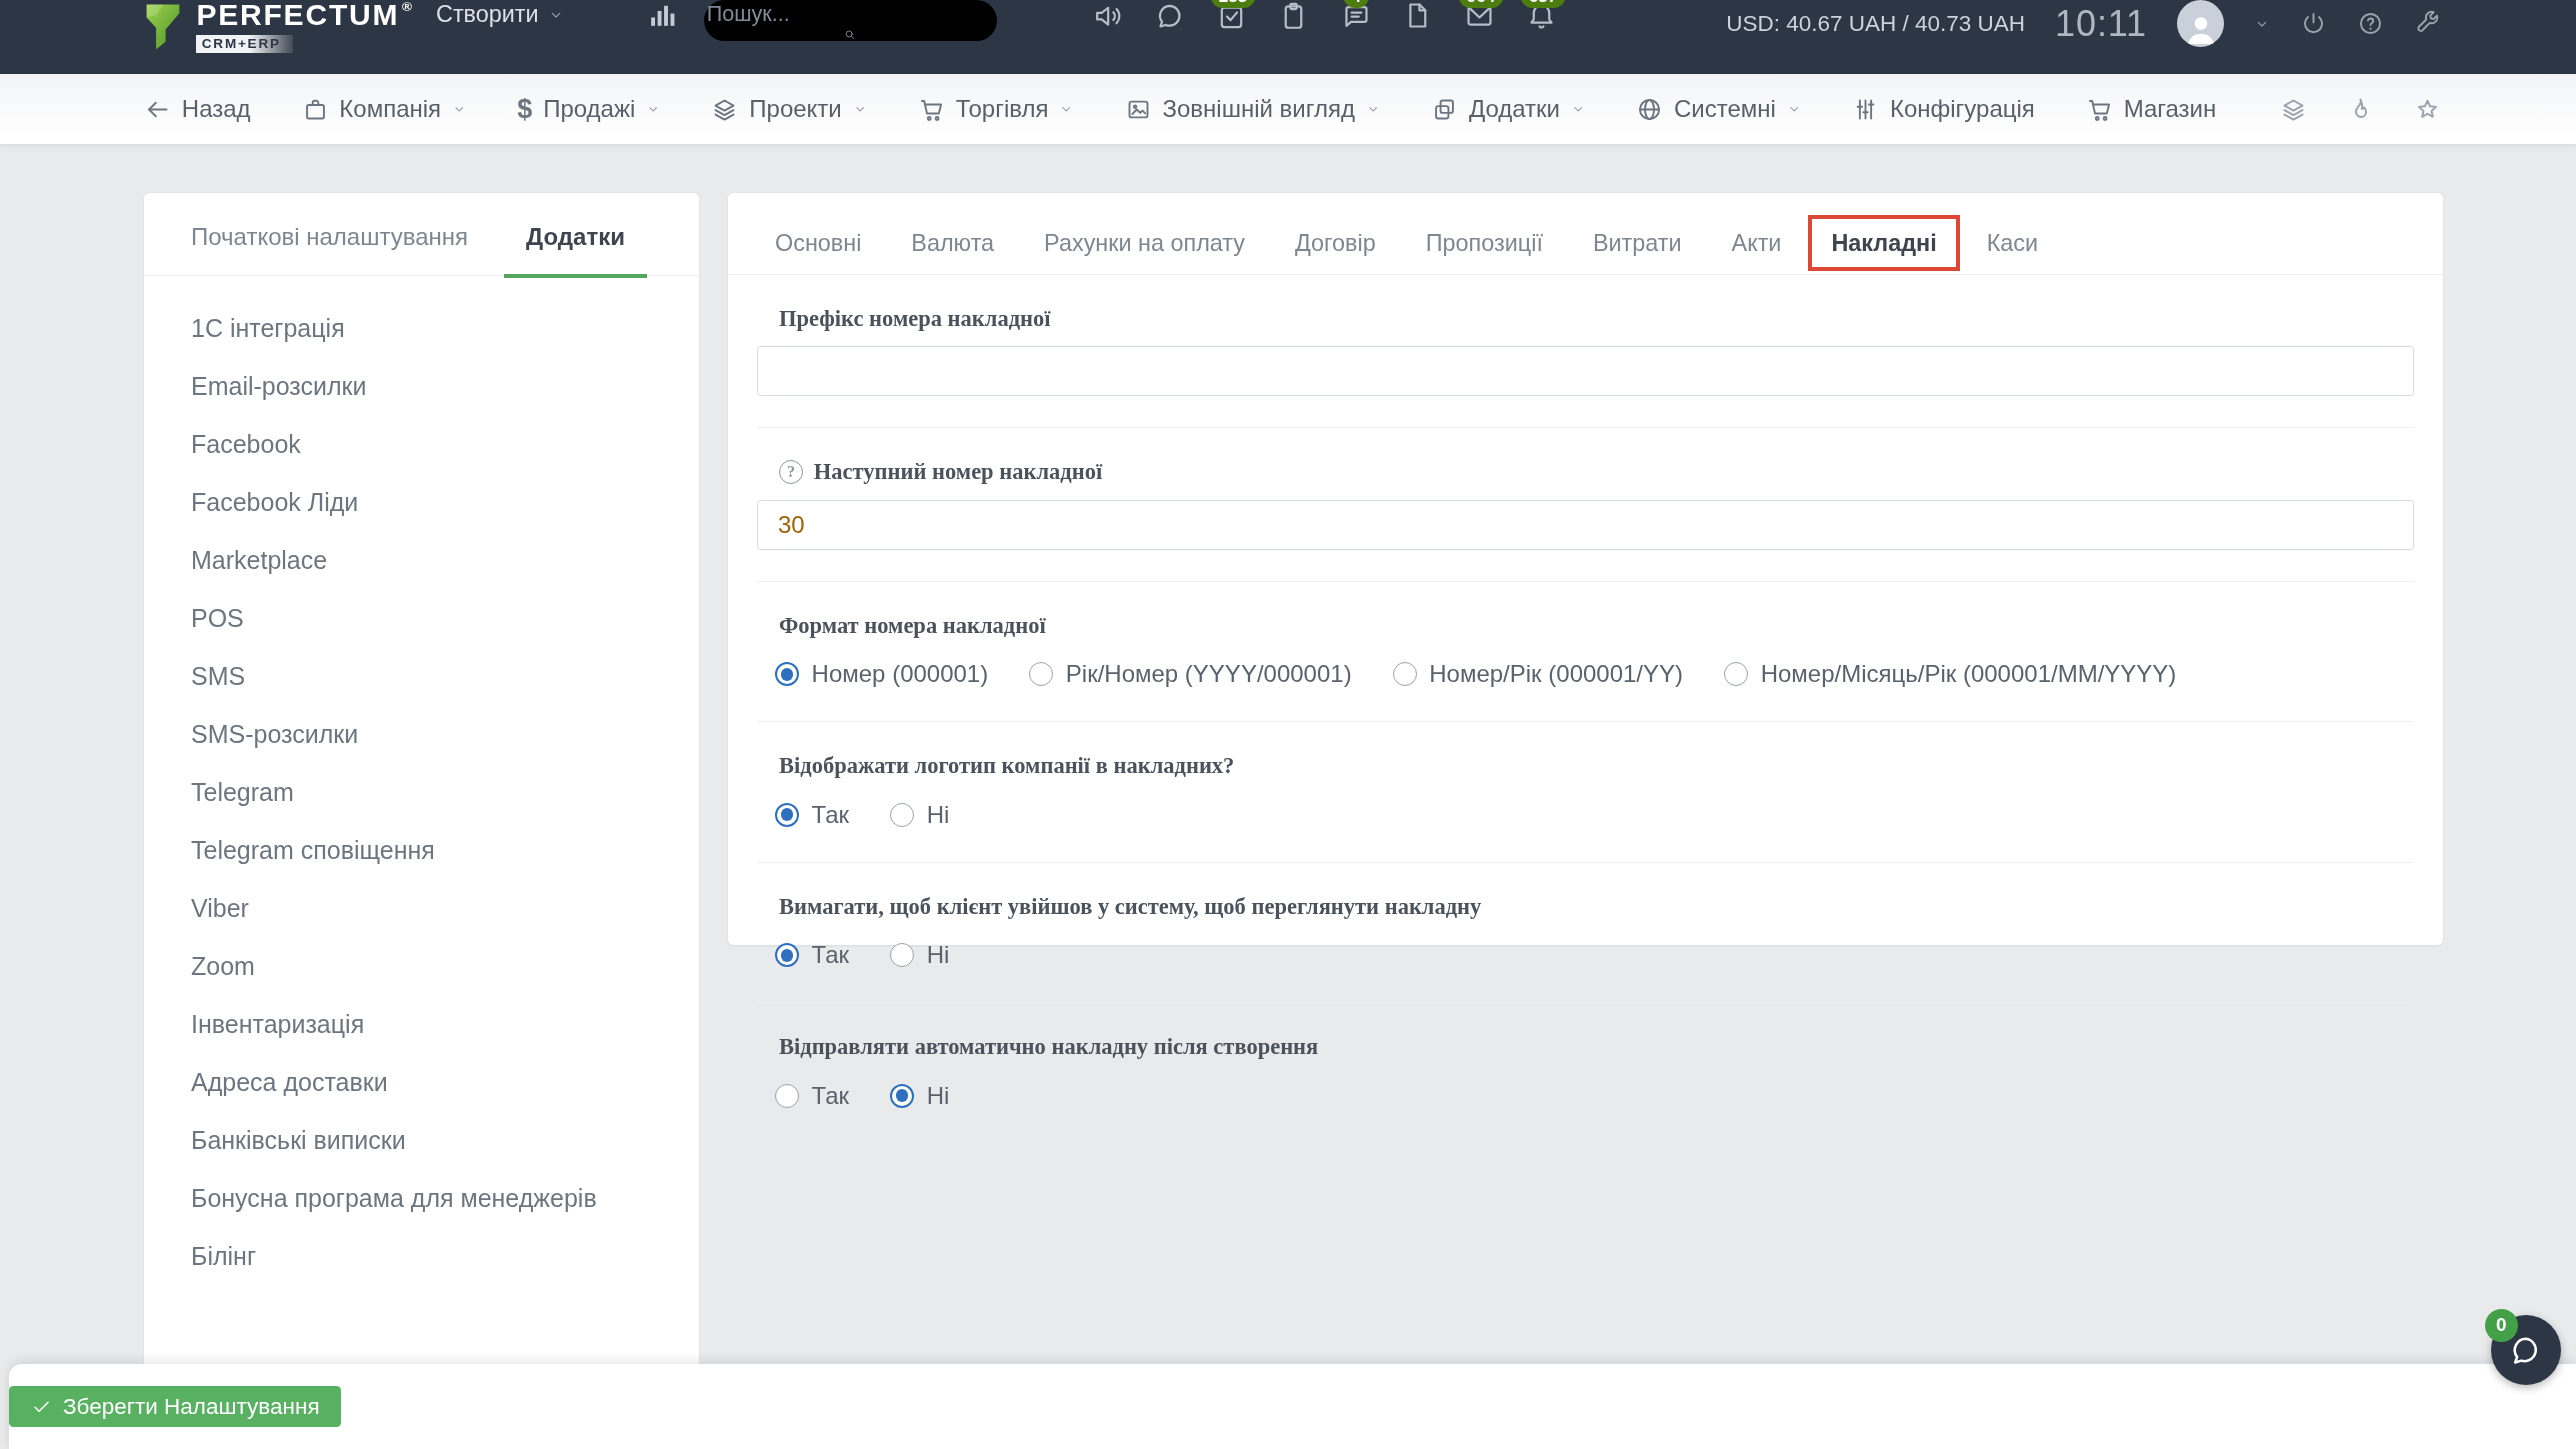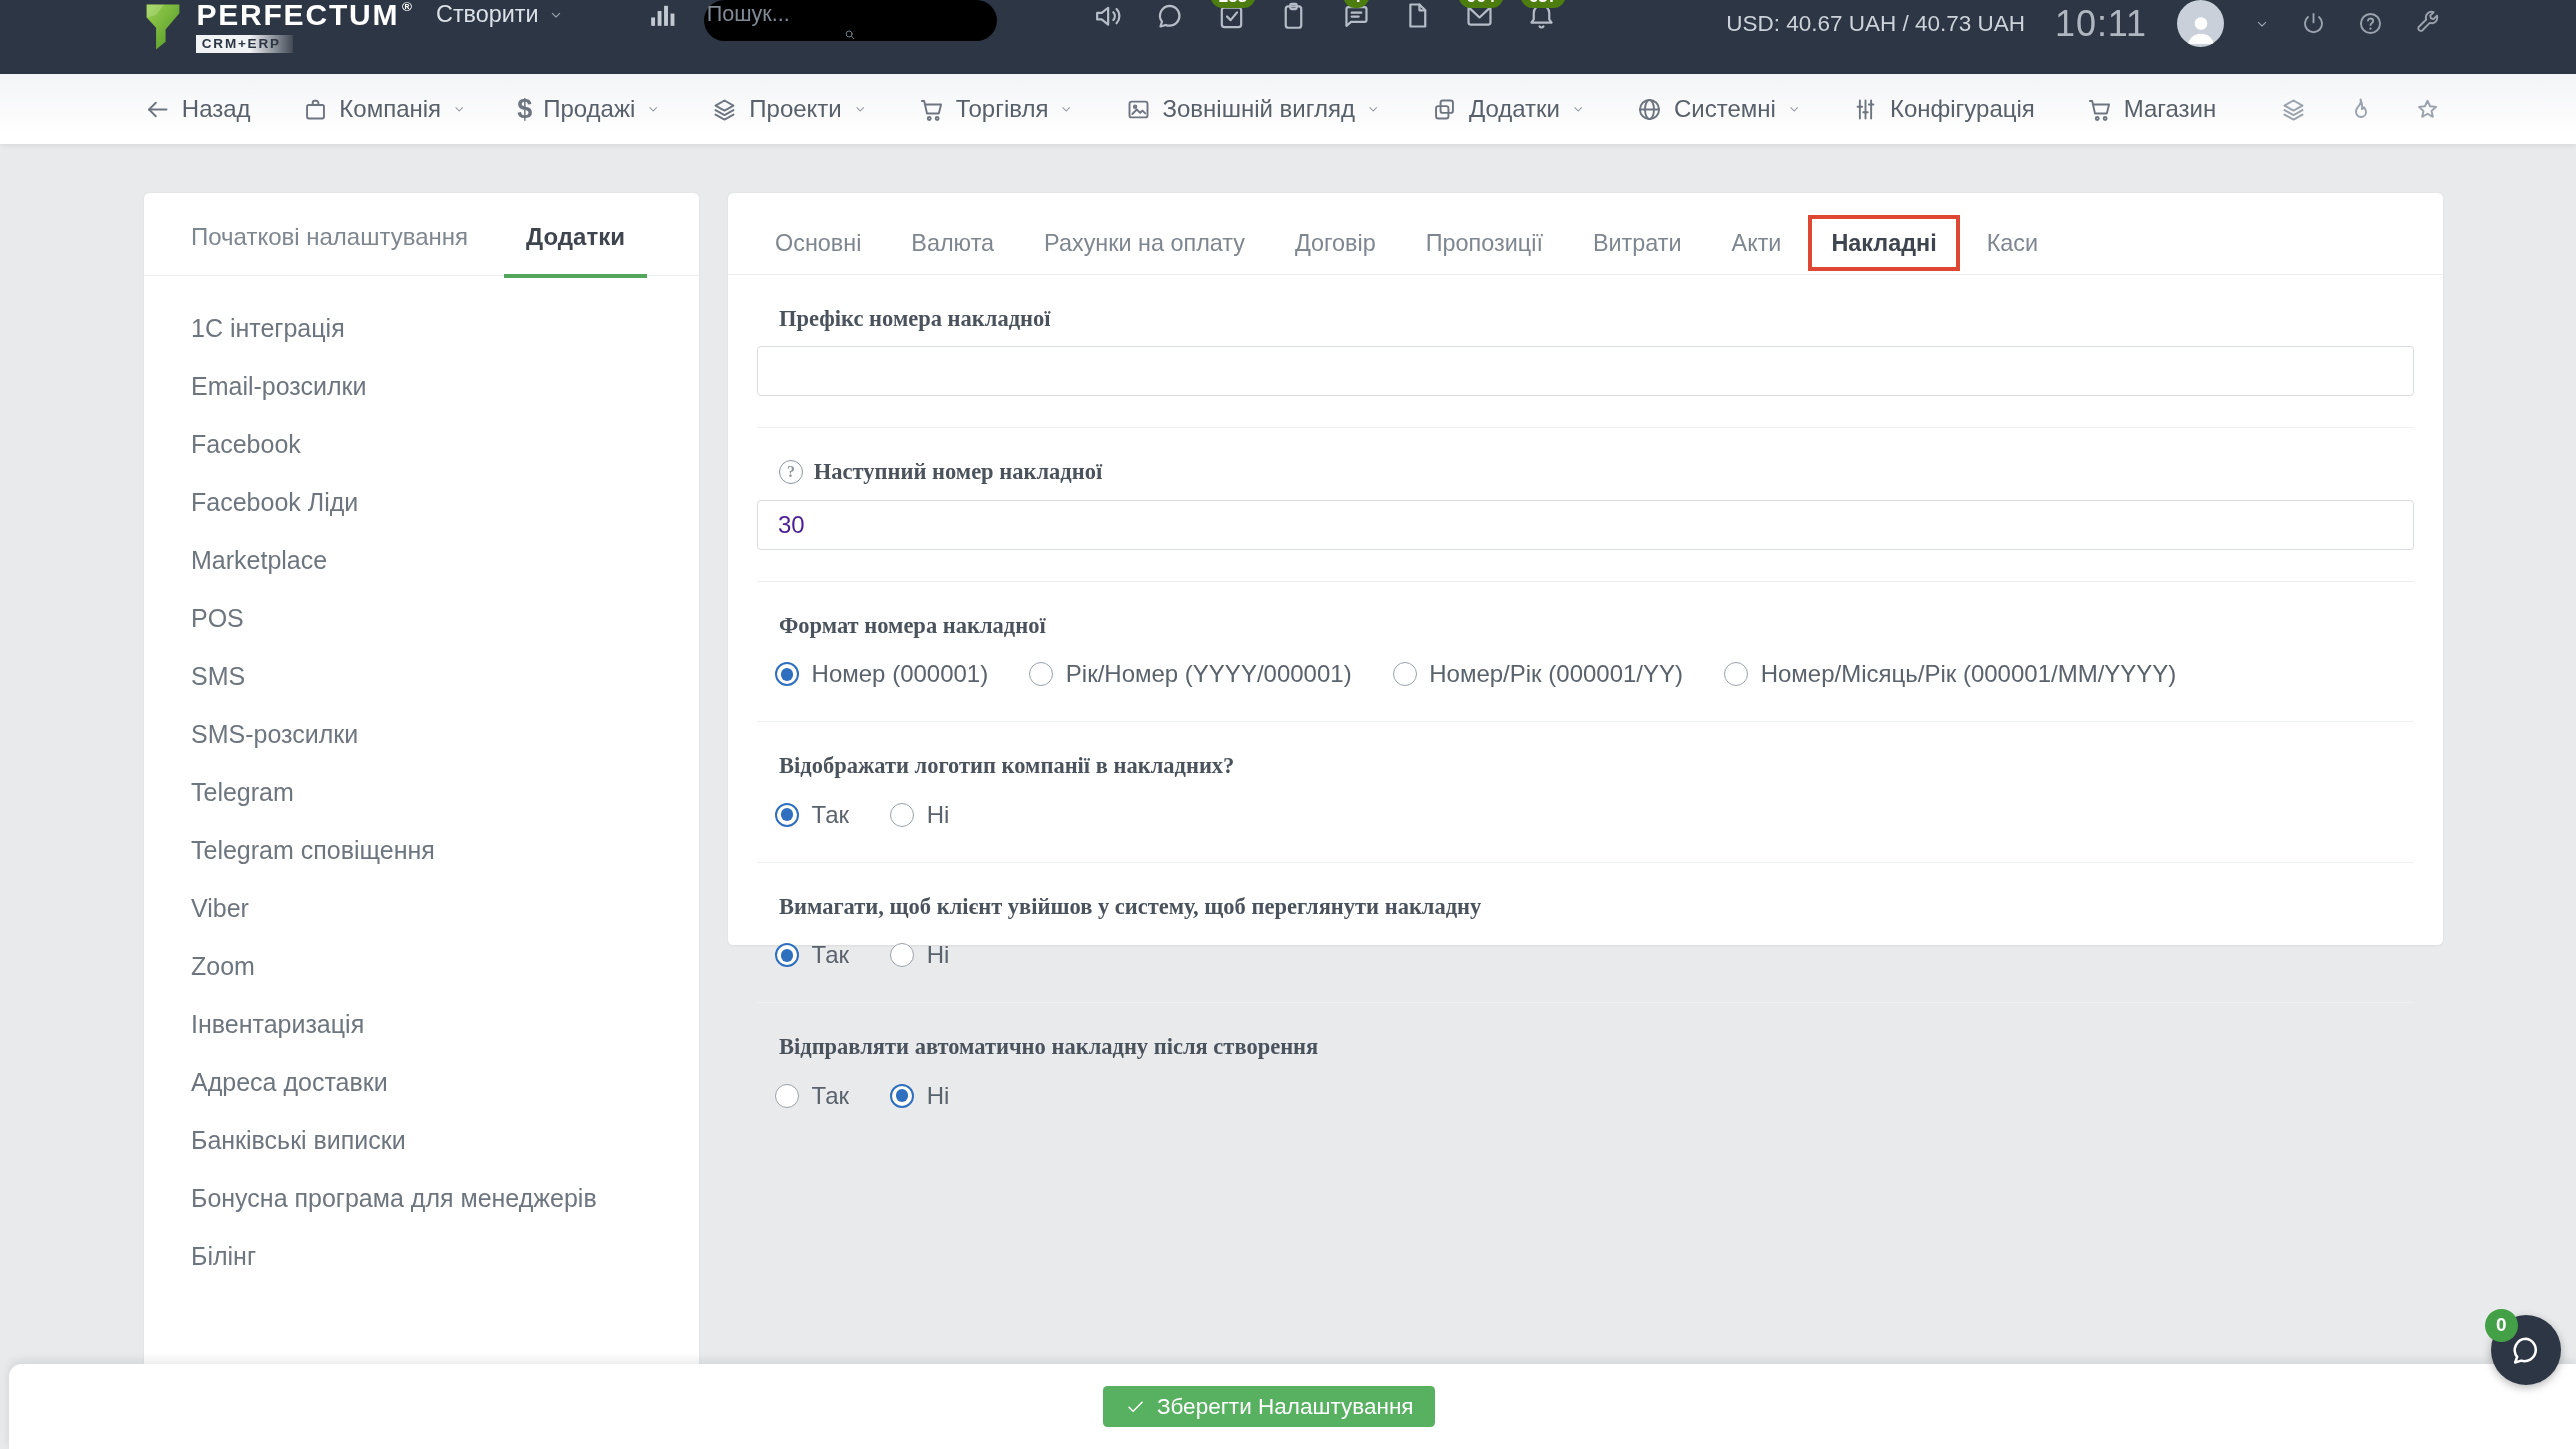--- a/index.html
+++ b/index.html
@@ -75,32 +75,32 @@
   .set-tab.highlighted::after{content:'';position:absolute;left:-23.4px;right:-23.4px;top:-15.3px;bottom:-13.5px;
             border:4.5px solid #dd4733;}
 
   .form{padding:0 29px;}
   .fblock{padding:31px 0;border-bottom:0.9px solid #eef0f2;}
   .fblock:last-child{border-bottom:none;}
   .flabel{display:flex;align-items:center;gap:10.8px;margin-left:22px;font-size:22.5px;font-weight:bold;color:#4a525c;font-family:Liberation Serif, serif;}
   .qicon{width:24px;height:24px;border:1.8px solid #8d959f;border-radius:50%;color:#8d959f;font-size:16px;
          font-weight:bold;display:inline-flex;align-items:center;justify-content:center;box-sizing:border-box;flex:none;}
   .finput{margin-top:14.4px;width:100%;height:50px;box-sizing:border-box;border:0.9px solid #d8dbdf;border-radius:3.6px;
-          font-size:24px;color:#4c1d95;padding:0 20px;outline:none;background:#fff;font-family:inherit;display:block;}
+          font-size:24px;color:#a16207;padding:0 20px;outline:none;background:#fff;font-family:inherit;display:block;}
   .radios{display:flex;gap:41px;margin:21.6px 0 1.8px 18px;align-items:center;}
   .radio-opt{display:flex;align-items:center;gap:12.6px;font-size:24px;color:#5a626c;cursor:pointer;white-space:nowrap;}
   .rb{width:24px;height:24px;border:1.8px solid #9aa1aa;border-radius:50%;box-sizing:border-box;
       position:relative;background:#fff;flex:none;}
   .rb.checked{border:2.7px solid #2e6fbf;}
   .rb.checked::after{content:'';position:absolute;left:3.6px;top:3.6px;right:3.6px;bottom:3.6px;background:#2e6fbf;border-radius:50%;}
 
   
   .savebar{position:absolute;left:9px;right:0;top:1364px;height:85px;background:#fff;
            border-radius:12.6px 0 0 0;box-shadow:0 -2.7px 10.8px rgba(0,0,0,0.10);
-           display:flex;align-items:center;justify-content:center;padding-right:47px;box-sizing:border-box;z-index:4;}
+           display:flex;align-items:center;justify-content:flex-start;padding-right:47px;box-sizing:border-box;z-index:4;}
   .save-btn{display:flex;align-items:center;gap:10.8px;background:#57b160;color:#fff;border:none;border-radius:4.5px;
             height:41px;padding:0 21.6px;font-size:22.5px;cursor:pointer;font-family:inherit;}
   .save-btn svg{width:21.6px;height:21.6px;}
   .chat-fab{position:absolute;left:2491px;top:1315px;width:70px;height:70px;background:#2d3644;border-radius:50%;
             display:flex;align-items:center;justify-content:center;cursor:pointer;
             box-shadow:0 2.7px 8px rgba(0,0,0,0.28);z-index:5;}
   .chat-fab .bubble{width:36px;height:36px;color:#fff;}
   .chat-badge{position:absolute;top:-6.3px;left:-6.3px;width:33px;height:33px;background:#43a047;color:#fff;
               border-radius:50%;display:flex;align-items:center;justify-content:center;font-size:19px;font-weight:bold;}
 </style>

